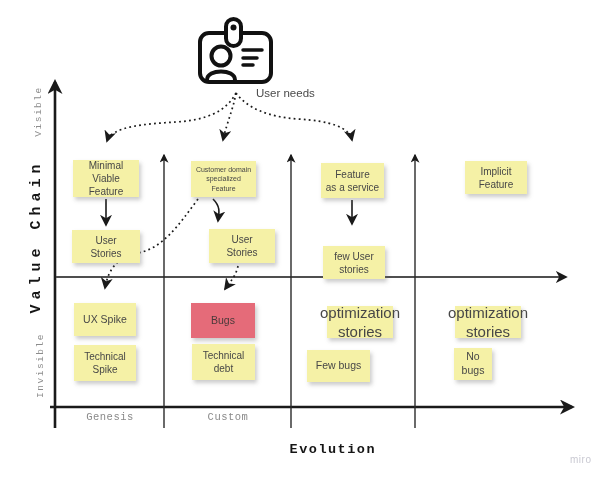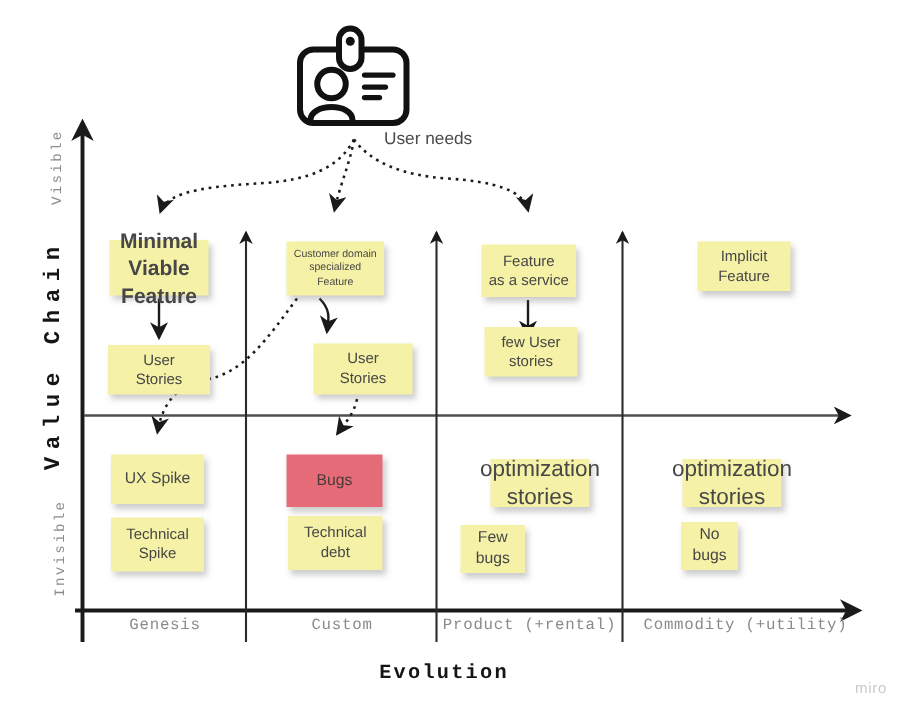--- a/index.html
+++ b/index.html
@@ -9,39 +9,39 @@
   }
   #diagram-svg{position:absolute;left:0;top:0;}
   .note{
     position:absolute;display:flex;align-items:center;justify-content:center;text-align:center;
     background:#f5f1a6;color:#474747;font-size:10px;line-height:1.3;
     white-space:pre-line;box-shadow:2px 3px 4px rgba(110,110,110,0.35);
     padding:1px 2px;box-sizing:border-box;
   }
   .note.red{background:#e56b79;color:#4a3a3a;}
   .fs7{font-size:7px;line-height:1.35;}
-  .fs85{font-size:14px;font-weight:bold;}
+  .fs85{font-size:10px;}
   .fs9{font-size:15px;}
   .fs105{font-size:10.5px;}
   .mono{font-family:"Liberation Mono","DejaVu Sans Mono",monospace;}
   .axis-stage{
     position:absolute;top:411px;width:140px;text-align:center;
     color:#8a8a8a;font-size:10.5px;letter-spacing:0.5px;
   }
   .vlabel{
     position:absolute;transform:rotate(-90deg);transform-origin:center;
     color:#8c8c8c;font-size:9.5px;letter-spacing:1.5px;white-space:nowrap;
   }
   #value-chain-title{
     position:absolute;left:-59px;top:228px;width:190px;text-align:center;
     transform:rotate(-90deg);transform-origin:center;
     font-weight:bold;font-size:15px;letter-spacing:5px;color:#151515;white-space:nowrap;
   }
   #evolution-title{
-    position:absolute;left:216px;top:442px;width:160px;text-align:center;
+    position:absolute;left:216px;top:442px;width:160px;text-align:right;
     font-weight:bold;font-size:13.5px;letter-spacing:1.5px;color:#151515;
   }
   #user-needs-label{position:absolute;left:256px;top:87px;font-size:11.5px;color:#4a4a4a;}
   #miro-watermark{position:absolute;left:570px;top:454px;font-size:10px;font-weight:normal;color:#c9c9d2;letter-spacing:0.5px;}
 </style>
 </head>
 <body>
 
 <div id="board">
 
@@ -92,47 +92,45 @@
   </svg>
 
   <div id="user-needs-label">User needs</div>
 
   <div id="value-chain-title" class="mono">Value Chain</div>
   <div class="vlabel mono" style="left:6px;top:106px;width:64px;text-align:center;">Visible</div>
   <div class="vlabel mono" style="left:4px;top:360px;width:72px;text-align:center;">Invisible</div>
 
   <div class="axis-stage mono" style="left:158px;">Custom</div>
   <div class="axis-stage mono" style="left:40px;">Genesis</div>
-  <div class="axis-stage mono" style="left:283px;">Product (+rental)</div>
-  <div class="axis-stage mono" style="left:427px;">Commodity (+utility)</div>
 
   <div id="evolution-title" class="mono">Evolution</div>
 
   <div class="note fs85" style="left:73px;top:160px;width:66px;height:37px;">Minimal Viable
 Feature</div>
   <div class="note fs7" style="left:191px;top:161px;width:65px;height:36px;">Customer domain
 specialized
 Feature</div>
   <div class="note" style="left:321px;top:163px;width:63px;height:35px;">Feature
 as a service</div>
   <div class="note" style="left:465px;top:161px;width:62px;height:33px;">Implicit
 Feature</div>
   <div class="note" style="left:72px;top:230px;width:68px;height:33px;">User
 Stories</div>
   <div class="note" style="left:209px;top:229px;width:66px;height:34px;">User
 Stories</div>
-  <div class="note" style="left:323px;top:218px;width:62px;height:33px;">few User
+  <div class="note" style="left:323px;top:246px;width:62px;height:33px;">few User
 stories</div>
   <div class="note fs105" style="left:74px;top:303px;width:62px;height:33px;">UX Spike</div>
   <div class="note red fs105" style="left:191px;top:303px;width:64px;height:35px;">Bugs</div>
   <div class="note fs9" style="left:327px;top:306px;width:66px;height:32px;">optimization
 stories</div>
   <div class="note fs9" style="left:455px;top:306px;width:66px;height:32px;">optimization
 stories</div>
   <div class="note" style="left:74px;top:345px;width:62px;height:36px;">Technical
 Spike</div>
   <div class="note" style="left:192px;top:344px;width:63px;height:36px;">Technical
 debt</div>
-  <div class="note fs105" style="left:307px;top:350px;width:43px;height:32px;">Few bugs</div>
+  <div class="note fs105" style="left:307px;top:350px;width:63px;height:32px;">Few bugs</div>
   <div class="note fs105" style="left:454px;top:348px;width:38px;height:32px;">No bugs</div>
 
   <div id="miro-watermark">miro</div>
 </div>
 
 </body></html>

